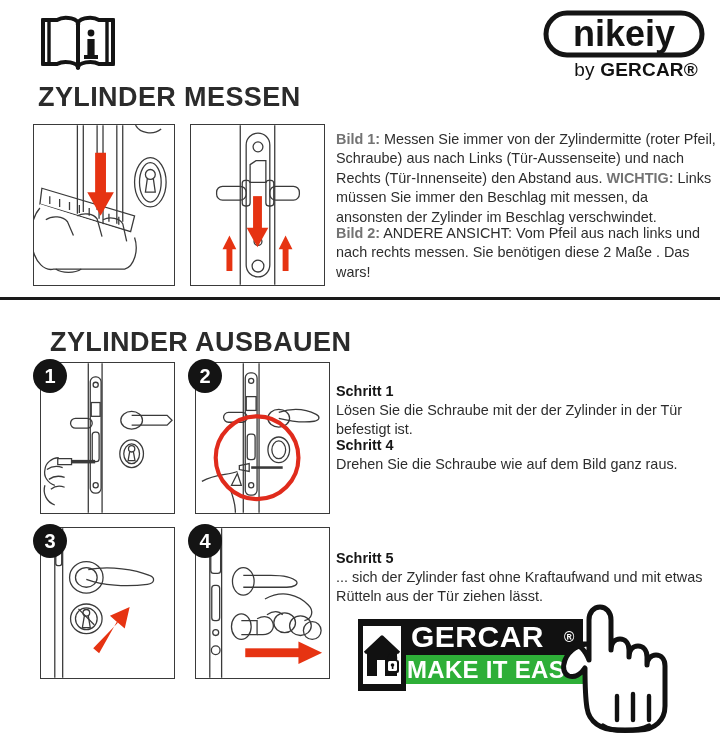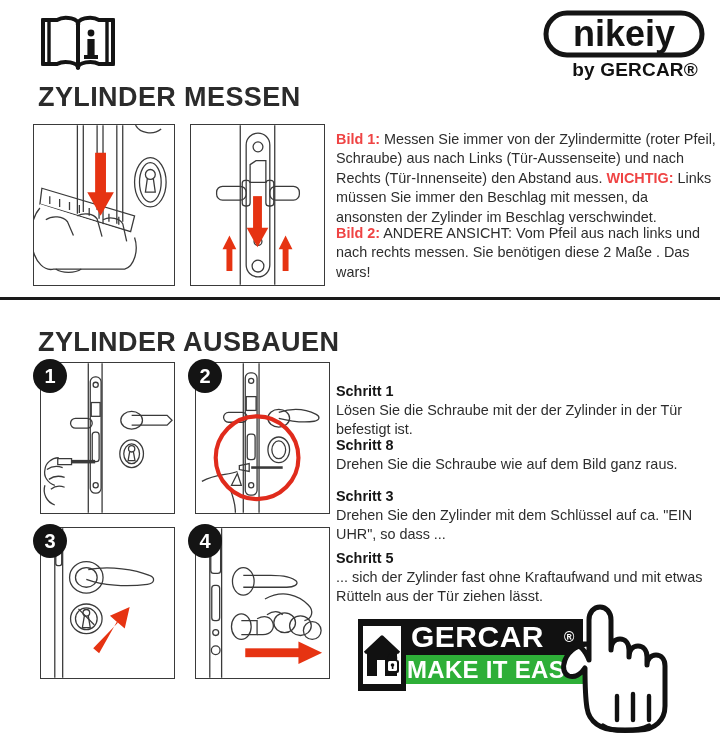--- a/index.html
+++ b/index.html
@@ -13,29 +13,29 @@
   .page { position:relative; width:720px; height:735px; }
 
   
   .book-icon { position:absolute; left:38px; top:12px; width:80px; height:62px; }
   .brand { position:absolute; right:14px; top:10px; width:180px; text-align:center; }
   .brand-mark { position:relative; width:164px; height:48px; margin-left:auto;text-align:center; }
   .brand-sub {
     font-size:19px; font-weight:bold; letter-spacing:.2px;
     color:#111; margin-top:1px; text-align:right; padding-right:8px;
   }
-  .brand-sub .by { font-weight:bold; }
+  .brand-sub .by { font-weight:normal; }
 
   
   .sec-title {
     position:absolute; font-size:27px; font-weight:bold;
     letter-spacing:.4px; color:#2b2b2b;
   }
   #title-messen { left:38px; top:82px; }
-  #title-ausbauen { left:38px; top:327px; }
+  #title-ausbauen { left:50px; top:327px; }
 
   .divider {
     position:absolute; left:0; right:0; top:297px;
     height:3px; background:#1a1a1a;
   }
 
   
   .panel { position:absolute; border:1.4px solid #3a3a3a; background:#fff; }
   .panel svg { display:block; width:100%; height:100%; }
 
@@ -55,21 +55,21 @@
   #badge-1 { left:33px;  top:359px; }
   #badge-2 { left:188px; top:359px; }
   #badge-3 { left:33px;  top:524px; }
   #badge-4 { left:188px; top:524px; }
 
   
   .txt {
     position:absolute; left:336px; width:382px;
     font-size:14.4px; line-height:19.4px; color:#2d2d2d;
   }
-  .txt b { font-weight:bold; color:#ef4444; }
+  .txt b { font-weight:bold; color:#737373; }
   #para-bild1 { top:130px; }
   #para-bild2 { top:224px; }
 
   .step-block { position:absolute; left:336px; width:382px; }
   .step-head {
     font-size:14.4px; font-weight:bold; color:#161616; line-height:19px;
   }
   .step-body { font-size:14.4px; line-height:19.4px; color:#2d2d2d; }
   #step-block-1 { top:382px; }
   #step-block-2 { top:436px; }
@@ -292,26 +292,22 @@
       </g>
     </svg>
   </div>
   <div class="badge" id="badge-4">4</div>
 
   <div class="step-block" id="step-block-1">
     <div class="step-head">Schritt 1</div>
     <div class="step-body">Lösen Sie die Schraube mit der der Zylinder in der Tür befestigt ist.</div>
   </div>
   <div class="step-block" id="step-block-2">
-    <div class="step-head">Schritt 8</div>
+    <div class="step-head">Schritt 4</div>
     <div class="step-body">Drehen Sie die Schraube wie auf dem Bild ganz raus.</div>
-  </div>
-  <div class="step-block" id="step-block-3">
-    <div class="step-head">Schritt 3</div>
-    <div class="step-body">Drehen Sie den Zylinder mit dem Schlüssel auf ca. "EIN UHR", so dass ...</div>
   </div>
   <div class="step-block" id="step-block-4">
     <div class="step-head">Schritt 5</div>
     <div class="step-body">... sich der Zylinder fast ohne Kraftaufwand und mit etwas Rütteln aus der Tür ziehen lässt.</div>
   </div>
 
   <div class="gercar">
     <div class="gercar-box">
       <div class="gercar-inner">
         <svg viewBox="0 0 38 58">

